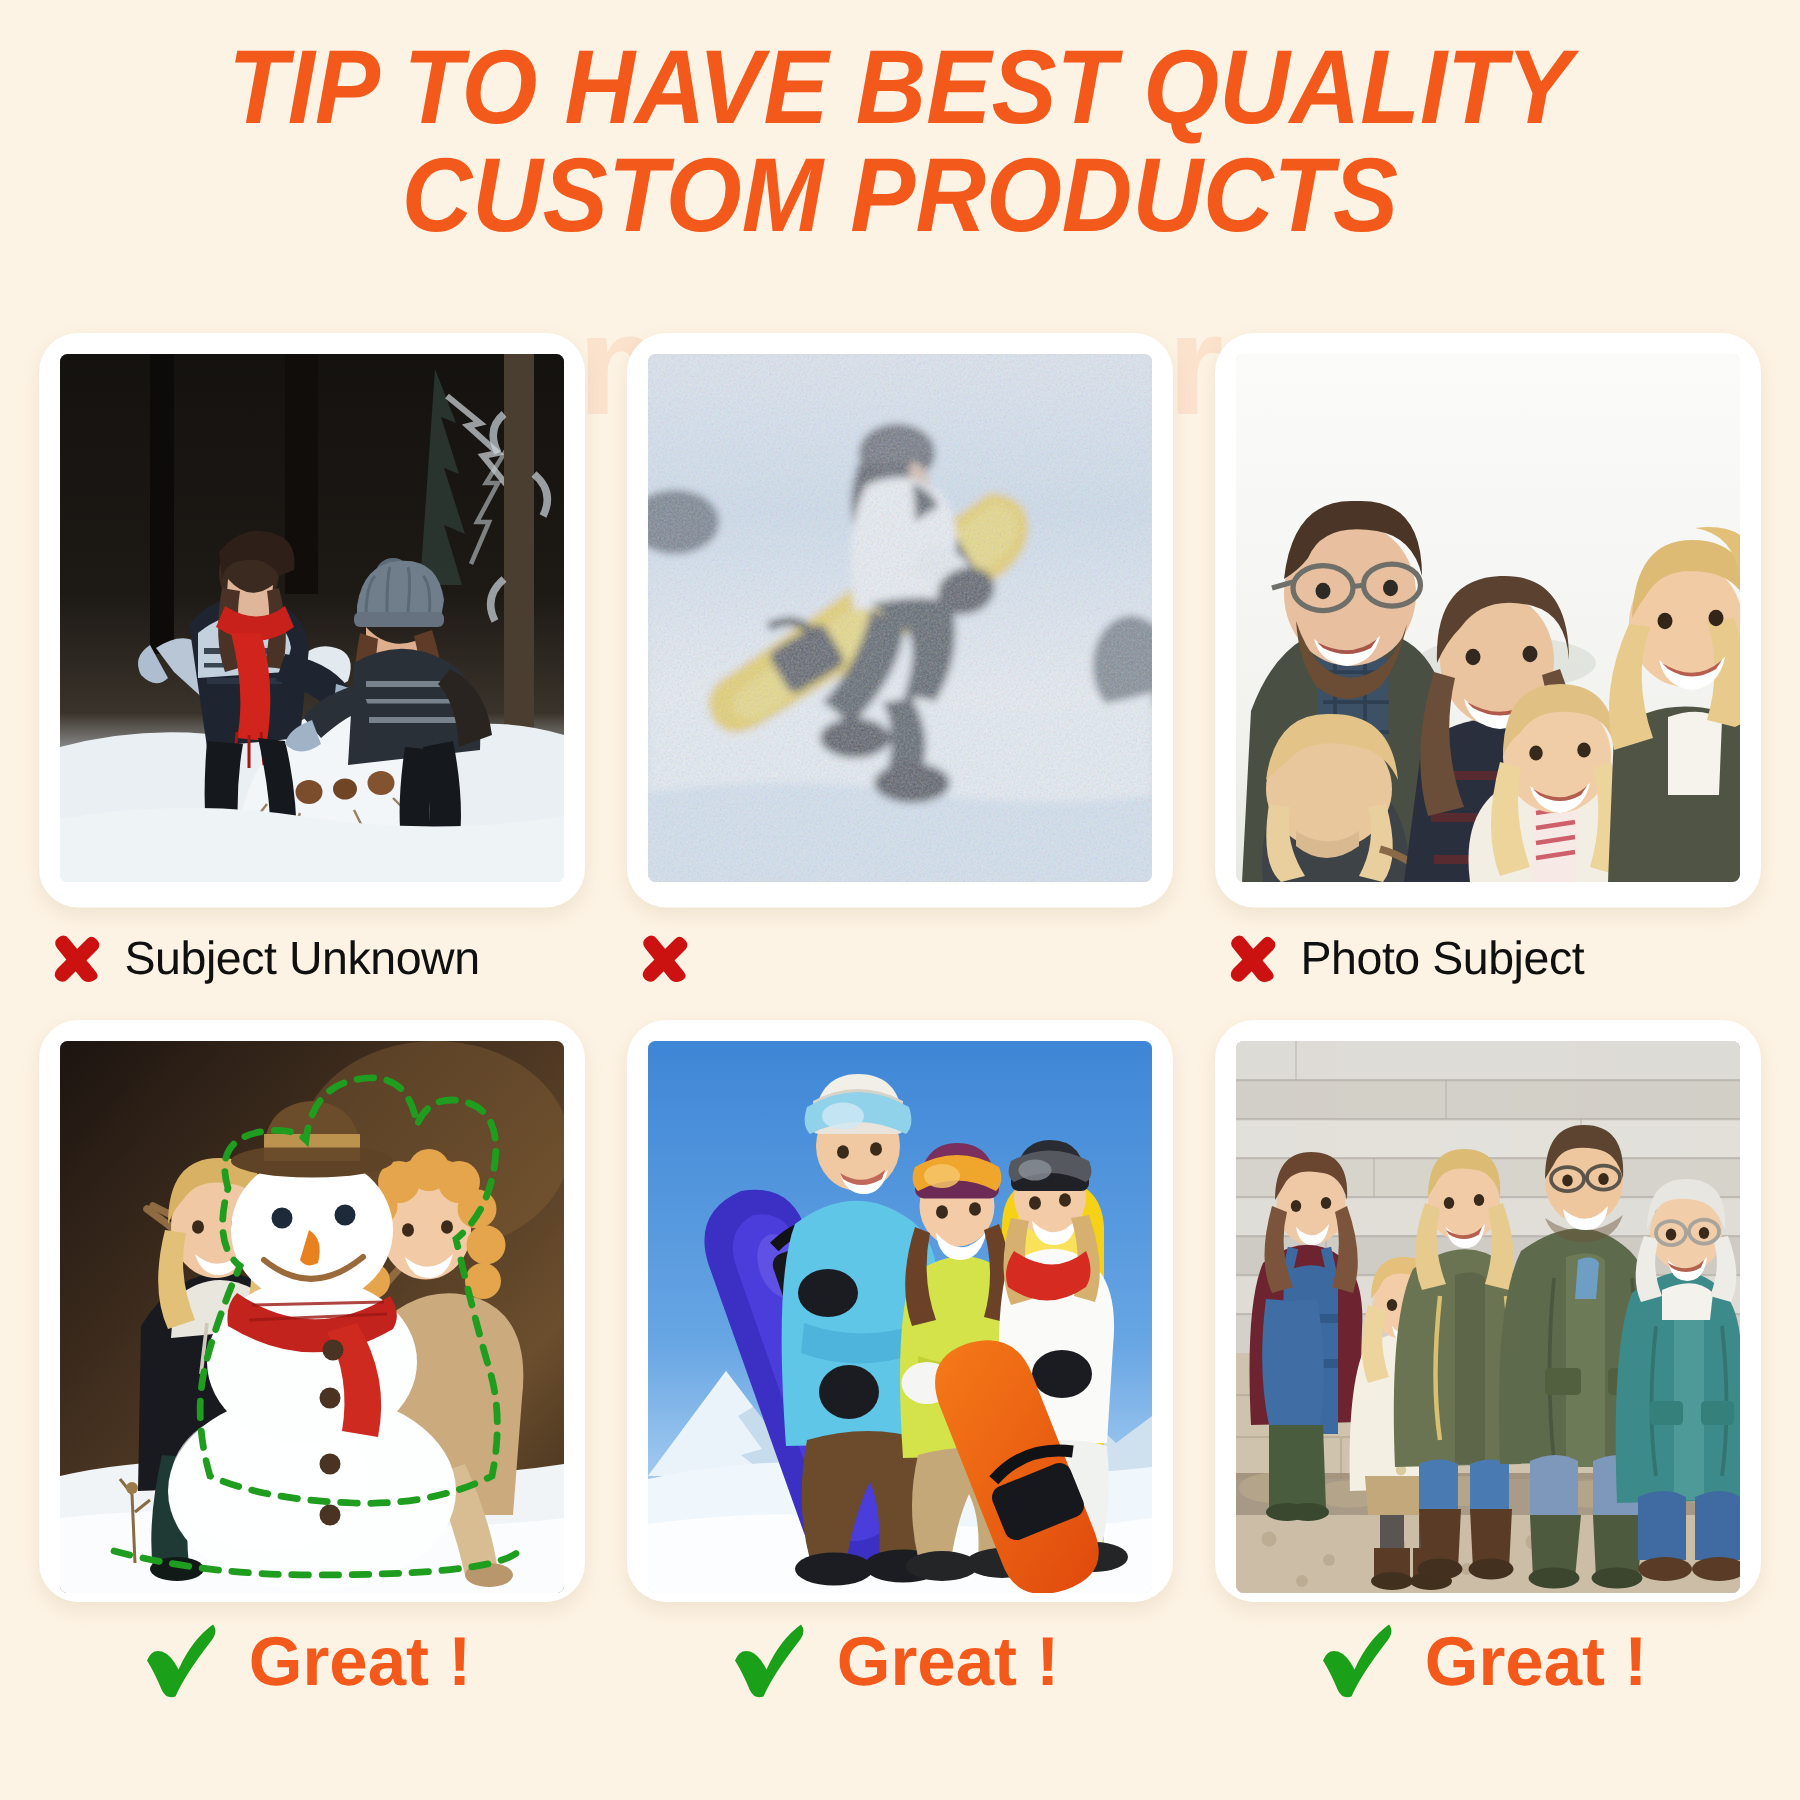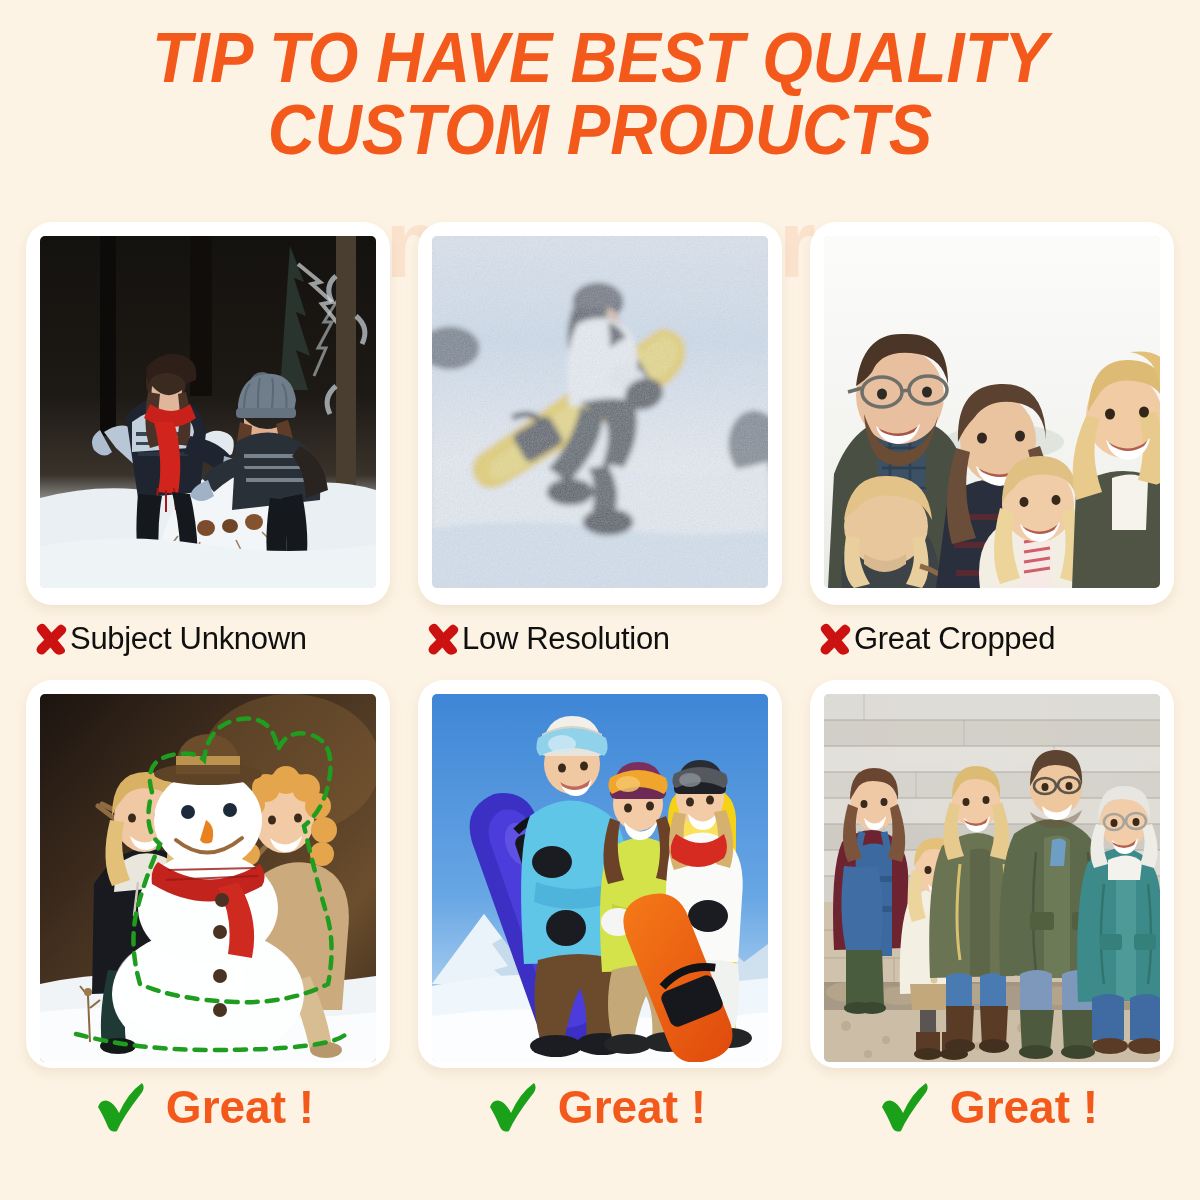--- a/index.html
+++ b/index.html
@@ -91,20 +91,21 @@
   }
   .photo-top  { height: 352px; }
   .photo-bot  { height: 368px; }
 
   .photo svg { display: block; width: 100%; height: 100%; }
 
   
   .bad-label {
     display: flex;
     align-items: center;
+    gap: 13px;
     margin-top: 16px;
     padding-left: 8px;
   }
   .bad-label .txt {
     font-size: 31px;
     font-weight: 500;
     color: #101010;
     letter-spacing: -0.3px;
     white-space: nowrap;
   }
@@ -317,21 +318,20 @@
             </svg>
           </div>
         </div>
         <div class="bad-label">
           <span class="x-icon">
             <svg viewBox="0 0 36 36">
               <path d="M5 4 q4 -3 7 1 l18 22 q3 4 -2 6 q-5 2 -8 -2 L4 11 q-3 -4 1 -7 Z" fill="#CC1111"></path>
               <path d="M30 5 q4 3 1 7 L11 32 q-3 3 -7 0 q-3 -3 0 -7 L24 5 q3 -3 6 0 Z" fill="#CC1111"></path>
             </svg>
           </span>
-          <span class="txt">Low Resolution</span>
         </div>
       </div>
 
       <div class="cell">
         <div class="card card-top">
           <div class="photo photo-top">
             <svg viewBox="0 0 336 352" preserveAspectRatio="xMidYMid slice">
               <defs>
                 <linearGradient id="paleSky" x1="0" y1="0" x2="0" y2="1">
                   <stop offset="0" stop-color="#fbfbfa"></stop>
@@ -433,21 +433,21 @@
             </svg>
           </div>
         </div>
         <div class="bad-label">
           <span class="x-icon">
             <svg viewBox="0 0 36 36">
               <path d="M5 4 q4 -3 7 1 l18 22 q3 4 -2 6 q-5 2 -8 -2 L4 11 q-3 -4 1 -7 Z" fill="#CC1111"></path>
               <path d="M30 5 q4 3 1 7 L11 32 q-3 3 -7 0 q-3 -3 0 -7 L24 5 q3 -3 6 0 Z" fill="#CC1111"></path>
             </svg>
           </span>
-          <span class="txt">Great Cropped</span>
+          <span class="txt">Photo Subject</span>
         </div>
       </div>
 
     </div>
 
     <div class="row row-bottom">
 
       <div class="cell">
         <div class="card card-bottom">
           <div class="photo photo-bot">

